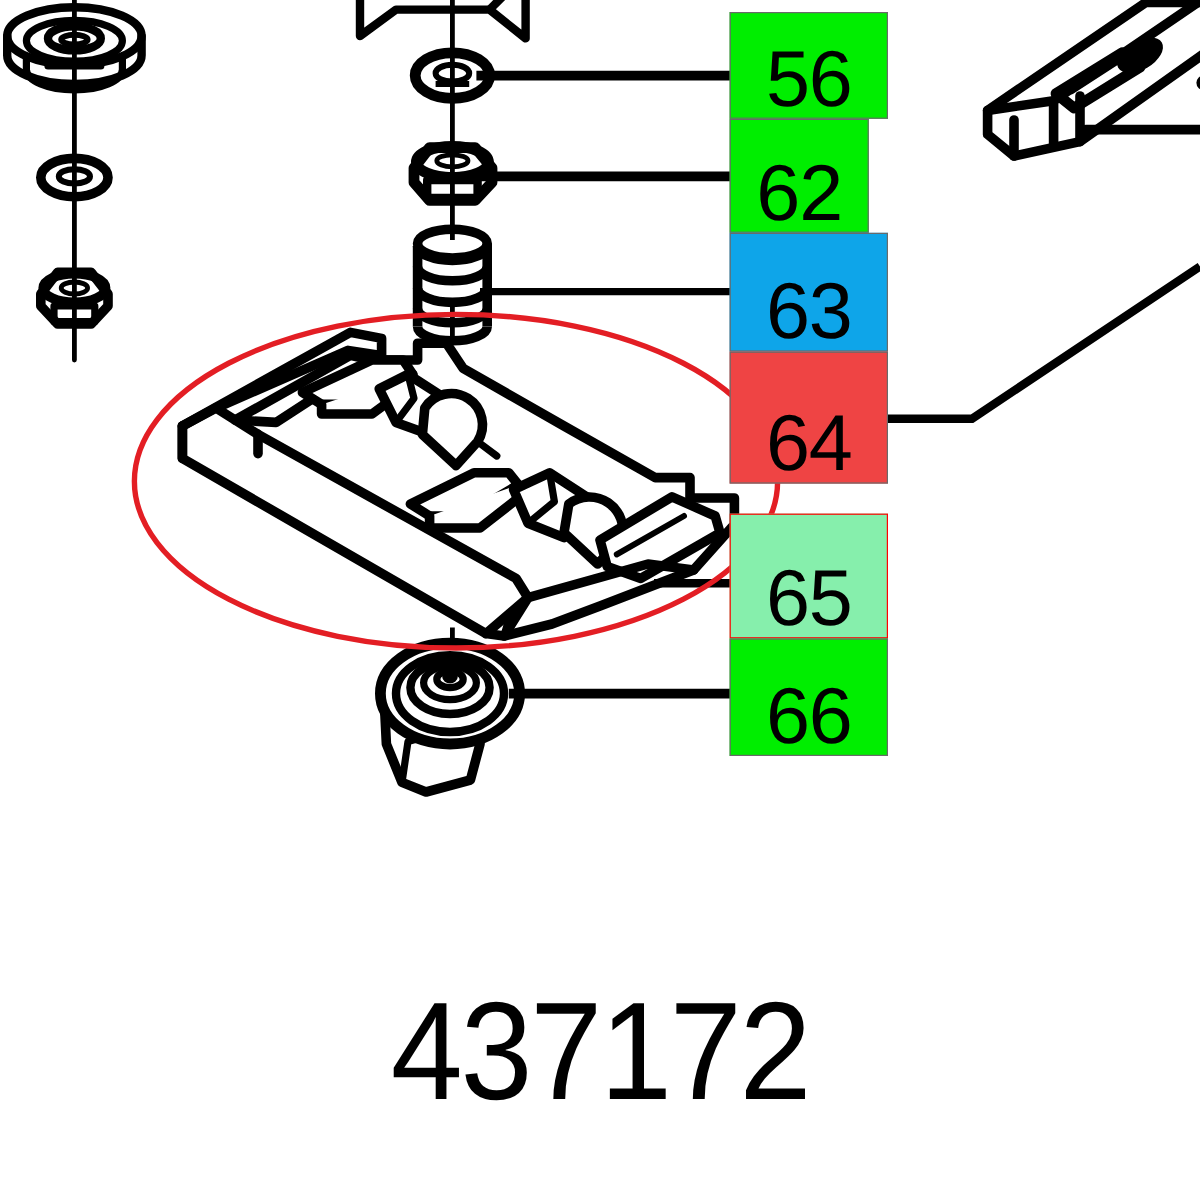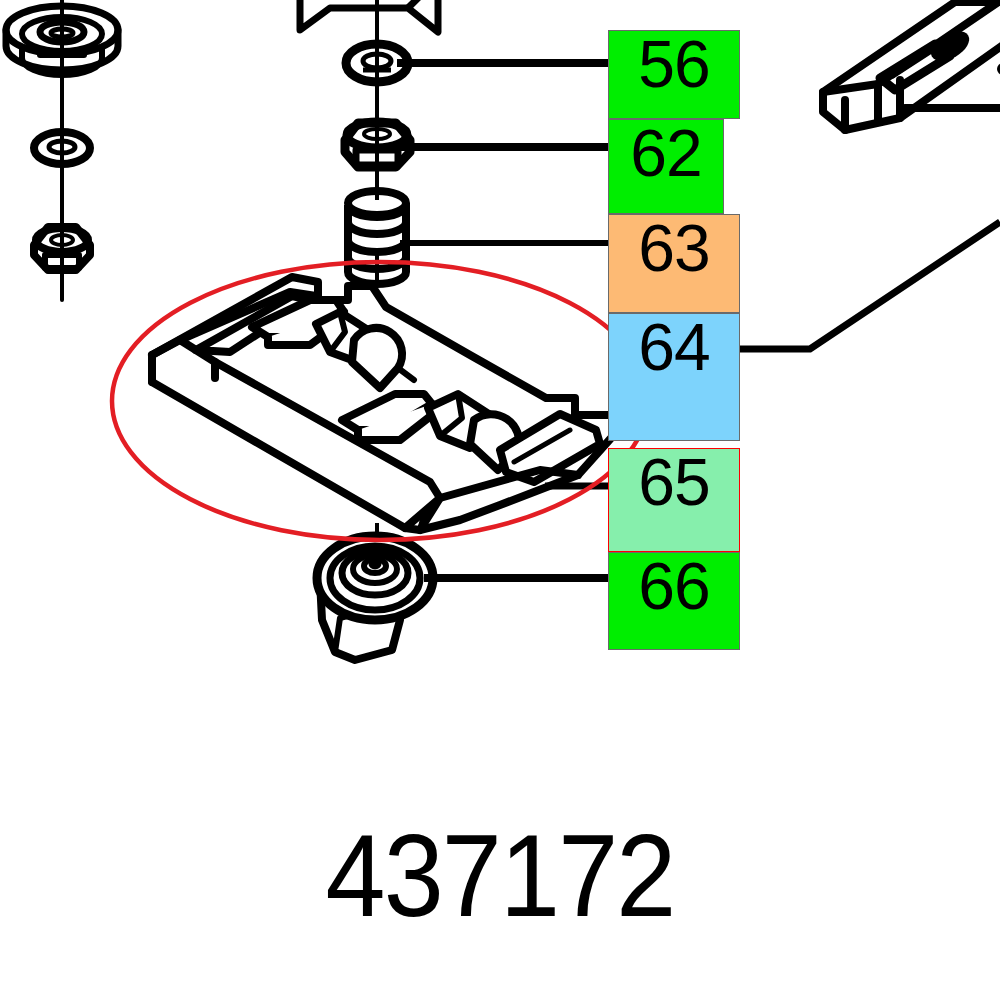--- a/index.html
+++ b/index.html
@@ -22,24 +22,23 @@
     left: 0;
     top: 0;
     width: 1000px;
     height: 1000px;
   }
   .callout-box {
     position: absolute;
     box-sizing: border-box;
     border: 1px solid #6a6a6a;
     display: flex;
-    align-items: flex-start;
+    align-items: flex-end;
     justify-content: center;
     overflow: hidden;
-    margin-top: 20px;
   }
   .callout-label {
     font-family: "Liberation Sans", sans-serif;
     font-size: 66px;
     font-weight: 400;
     color: #000000;
     line-height: 1;
     letter-spacing: -1px;
     user-select: none;
   }
@@ -220,25 +219,25 @@
   </svg>
 
   <div class="callout-box" style="left:608px; top:10px; width:132px; height:89px; background:#00EE00;">
     <span class="callout-label">56</span>
   </div>
 
   <div class="callout-box" style="left:608px; top:99px; width:116px; height:95px; background:#00EE00;">
     <span class="callout-label">62</span>
   </div>
 
-  <div class="callout-box" style="left:608px; top:194px; width:132px; height:99px; background:#fdba74;">
+  <div class="callout-box" style="left:608px; top:194px; width:132px; height:99px; background:#0ea5e9;">
     <span class="callout-label">63</span>
   </div>
 
-  <div class="callout-box" style="left:608px; top:293px; width:132px; height:128px; background:#7dd3fc;">
+  <div class="callout-box" style="left:608px; top:293px; width:132px; height:110px; background:#ef4444;">
     <span class="callout-label">64</span>
   </div>
 
   <div class="callout-box" style="left:608px; top:428px; width:132px; height:104px; background:#86efac; border-color:#FF0000;">
     <span class="callout-label">65</span>
   </div>
 
   <div class="callout-box" style="left:608px; top:532px; width:132px; height:98px; background:#00EE00;">
     <span class="callout-label">66</span>
   </div>

